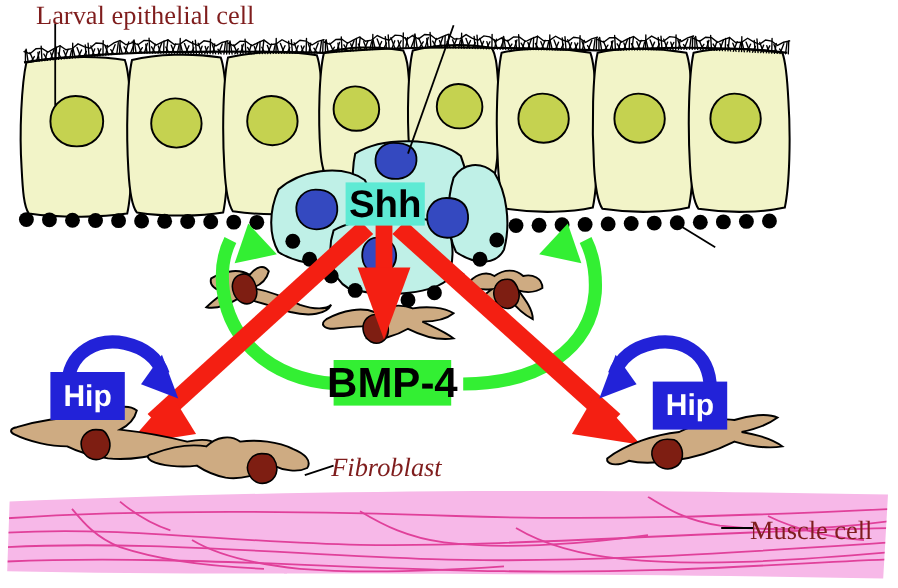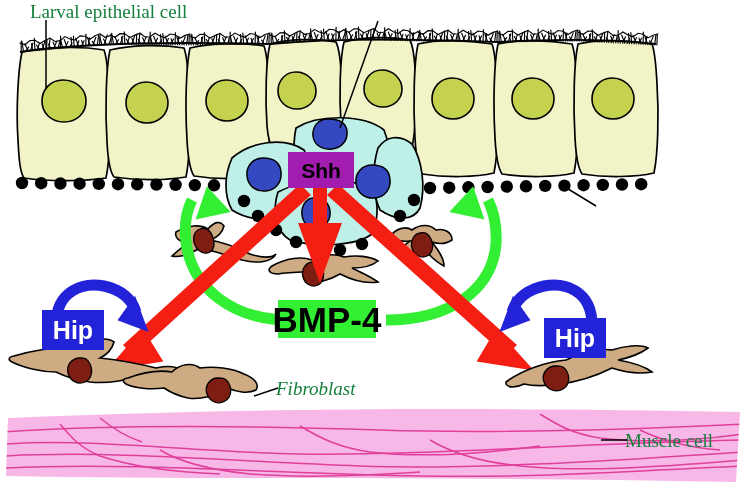--- a/index.html
+++ b/index.html
@@ -6,21 +6,21 @@
   html,body{margin:0;padding:0;background:#ffffff;}
   body{
     width:748px;height:490px;overflow:hidden;position:relative;
     font-family:"Liberation Serif","DejaVu Serif",serif;
   }
   #stage{position:relative;width:748px;height:490px;}
   #stage svg{position:absolute;left:0;top:0;}
   .lbl{
     position:absolute;
     font-family:"Liberation Serif","DejaVu Serif",serif;
-    font-size:19px;color:#15803d;white-space:nowrap;line-height:1;
+    font-size:22px;color:#7f1d1d;white-space:nowrap;line-height:1;
   }
   .boxlbl{
     position:absolute;
     font-family:"Liberation Sans","DejaVu Sans",sans-serif;
     font-weight:bold;white-space:nowrap;line-height:1;
     display:flex;align-items:center;justify-content:center;
   }
   #lbl-larval{left:30px;top:2px;}
   #lbl-adult{left:336px;top:1px;}
   #lbl-basement{left:578px;top:200px;}
@@ -577,21 +577,21 @@
 </svg>
 
 <div class="lbl" id="lbl-larval">Larval epithelial cell</div>
 
 
 
 <div class="lbl" id="lbl-fibroblast">Fibroblast</div>
 
 <div class="lbl" id="lbl-muscle">Muscle cell</div>
 
-<div class="boxlbl" id="box-shh" style="left: 288px; top: 152px; width: 66px; height: 36px; background: #a21caf; color: rgb(0, 0, 0); font-size: 21px;">
+<div class="boxlbl" id="box-shh" style="left: 288px; top: 152px; width: 66px; height: 36px; background: #5eead4; color: rgb(0, 0, 0); font-size: 32px;">
   <span>Shh</span>
 </div>
 
 <div class="boxlbl" id="box-bmp4" style="left: 278px; top: 300px; width: 98px; height: 38px; background: rgb(51, 239, 51); color: rgb(0, 0, 0); font-size: 35px;">
   <span>BMP-4</span>
 </div>
 
 <div class="boxlbl" id="box-hip-left" style="left: 42px; top: 310px; width: 62px; height: 40px; background: rgb(34, 34, 216); color: rgb(255, 255, 255); font-size: 25px;">
   <span>Hip</span>
 </div>

